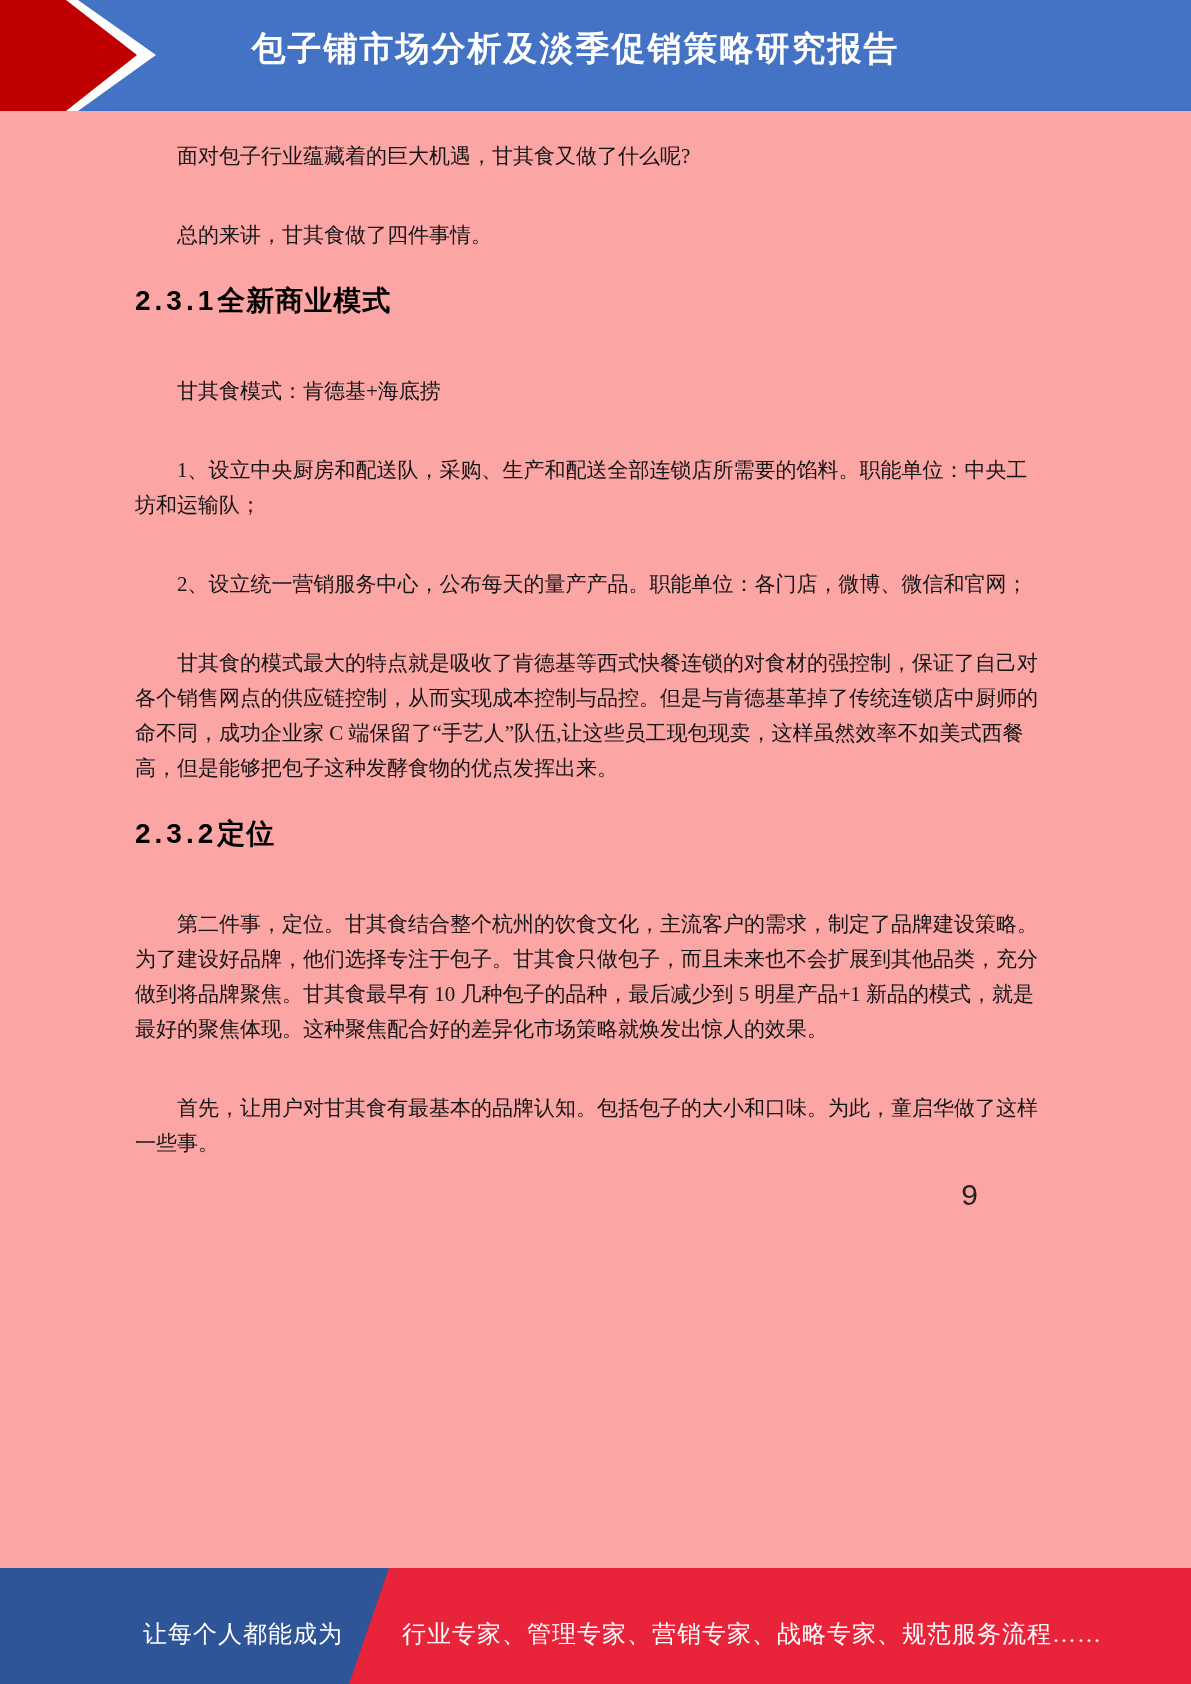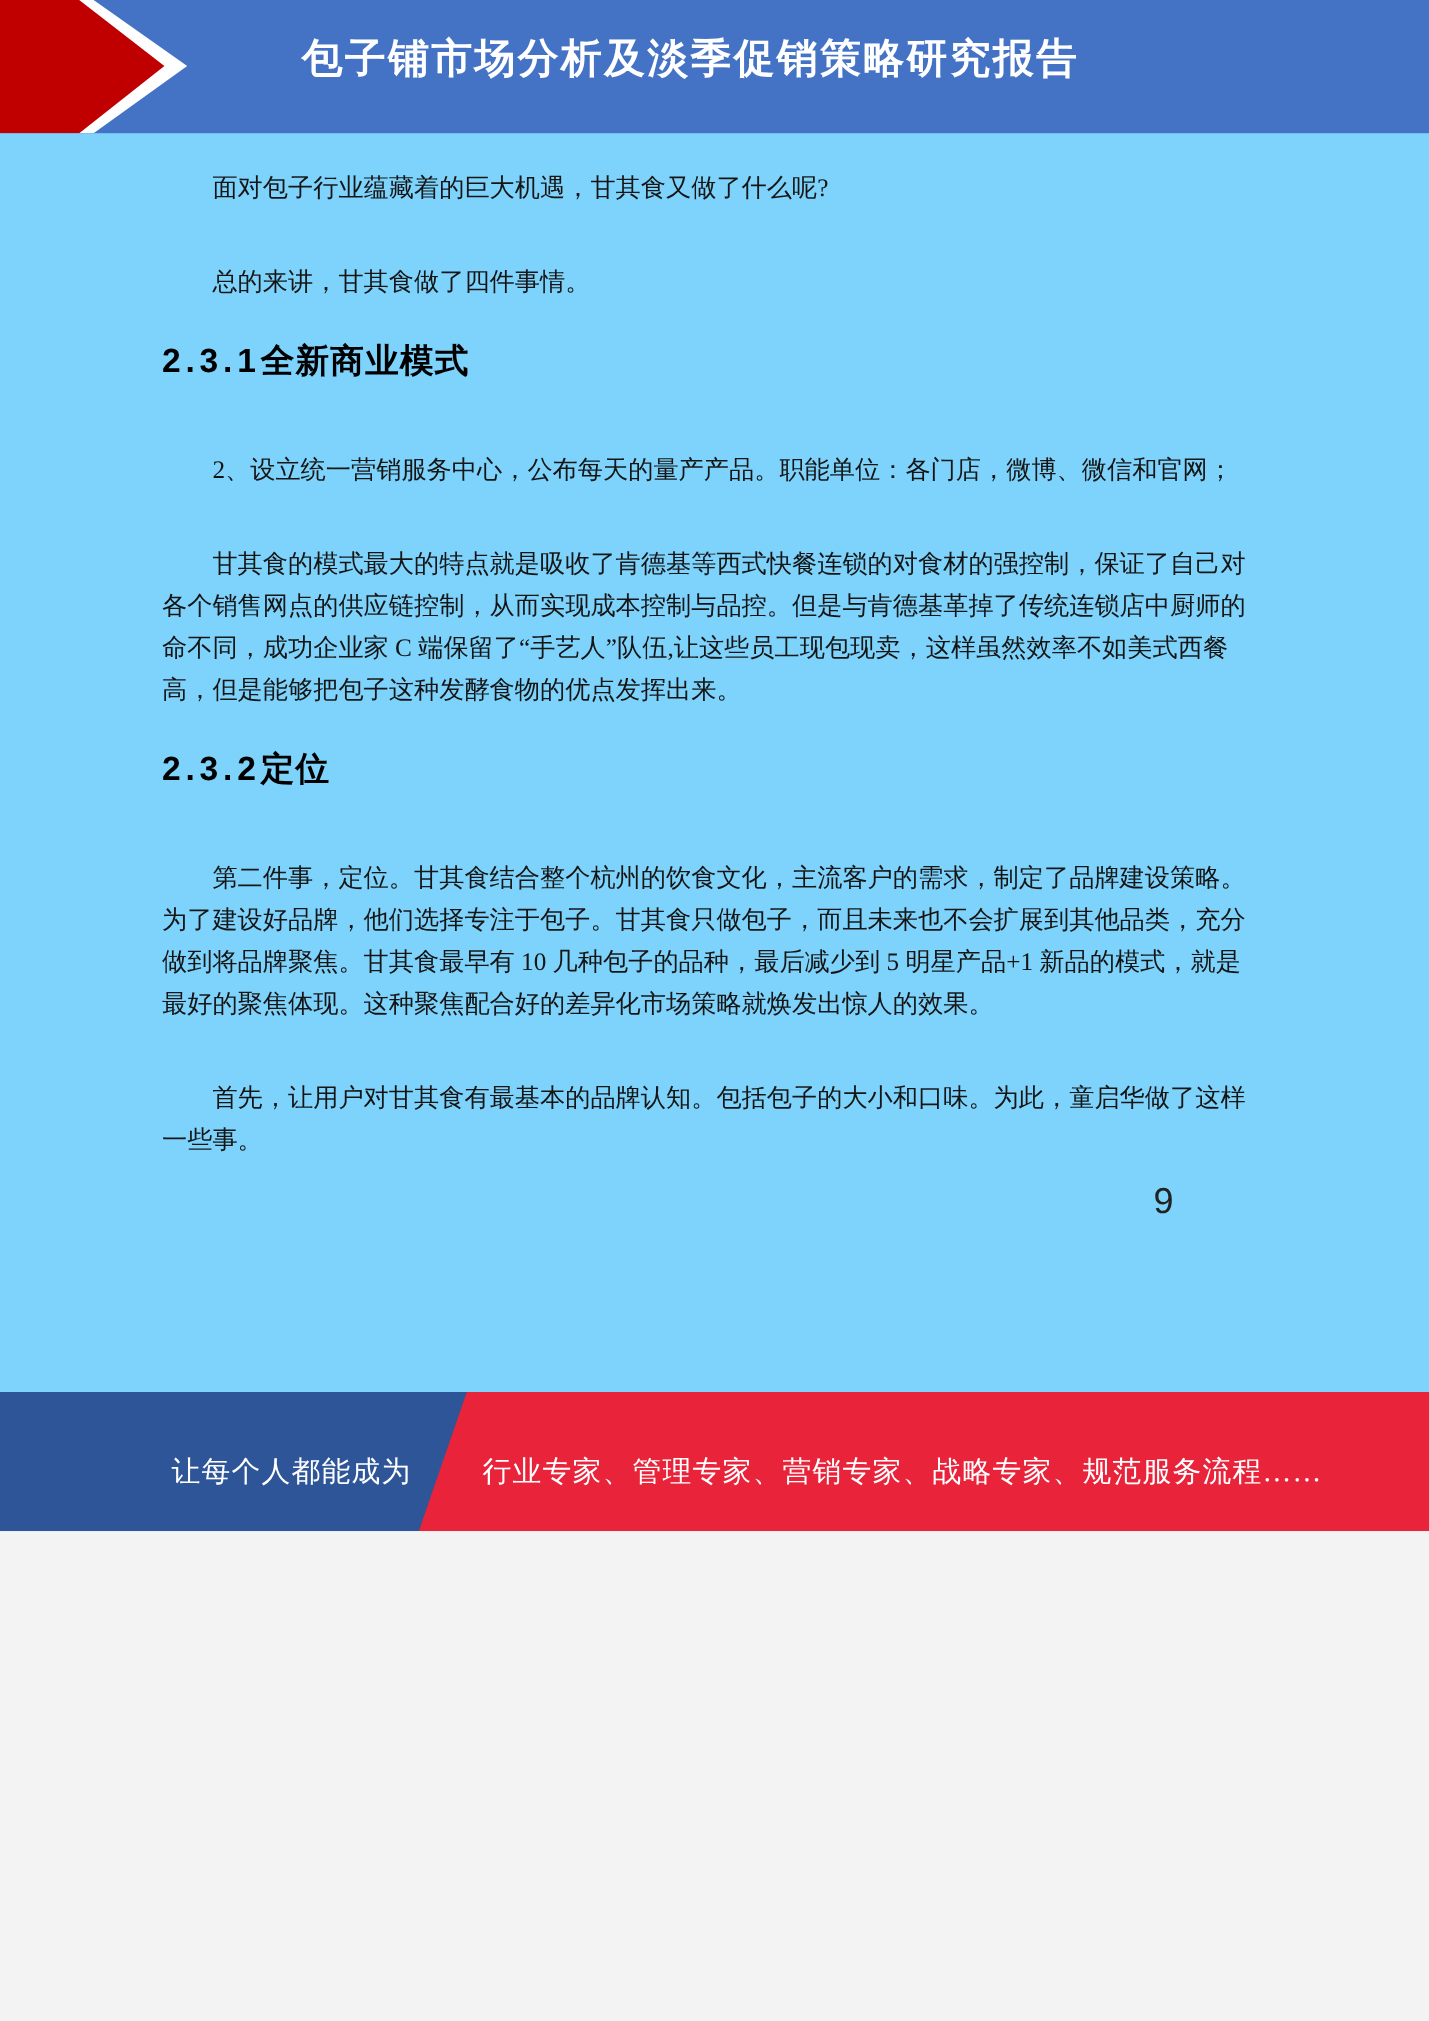--- a/index.html
+++ b/index.html
@@ -1,18 +1,18 @@
 <!DOCTYPE html>
 <html><head>
 <meta charset="utf-8">
 <style>
   html,body { margin:0; padding:0; background:#f3f3f3; }
   .page {
-    position:relative; width:1191px; height:1276px; margin:0 auto;
-    background:#7dd3fc; overflow:hidden;
+    position:relative; width:1191px; height:1684px; margin:0 auto;
+    background:#fca5a5; overflow:hidden;
     font-family:"Liberation Serif","DejaVu Serif",serif;
     color:#151515;
   }
 
   
   .banner { position:relative; width:1191px; height:111px; background:#4472C4; }
   .banner-arrow { position:absolute; left:0; top:0; display:block; }
   .banner-title {
     position:absolute; left:0; top:0; right:0; bottom:0;
     display:flex; align-items:center; justify-content:center;
@@ -69,20 +69,23 @@
 
   <main class="content">
 
     <p class="para indent">面对包子行业蕴藏着的巨大机遇，甘其食又做了什么呢?</p>
     <p class="para indent">总的来讲，甘其食做了四件事情。</p>
 
     <h2 class="sec-heading">
       <span class="num">2.3.1</span><span>全新商业模式</span>
     </h2>
 
+    <p class="para indent">甘其食模式：肯德基+海底捞</p>
+    <p class="para indent">1、设立中央厨房和配送队，采购、生产和配送全部连锁店所需要的馅料。职能单位：中央工
+坊和运输队；</p>
     <p class="para indent">2、设立统一营销服务中心，公布每天的量产产品。职能单位：各门店，微博、微信和官网；</p>
     <p class="para indent">甘其食的模式最大的特点就是吸收了肯德基等西式快餐连锁的对食材的强控制，保证了自己对
 各个销售网点的供应链控制，从而实现成本控制与品控。但是与肯德基革掉了传统连锁店中厨师的
 命不同，成功企业家 C 端保留了“手艺人”队伍,让这些员工现包现卖，这样虽然效率不如美式西餐
 高，但是能够把包子这种发酵食物的优点发挥出来。</p>
 
     <h2 class="sec-heading">
       <span class="num">2.3.2</span><span>定位</span>
     </h2>
 

